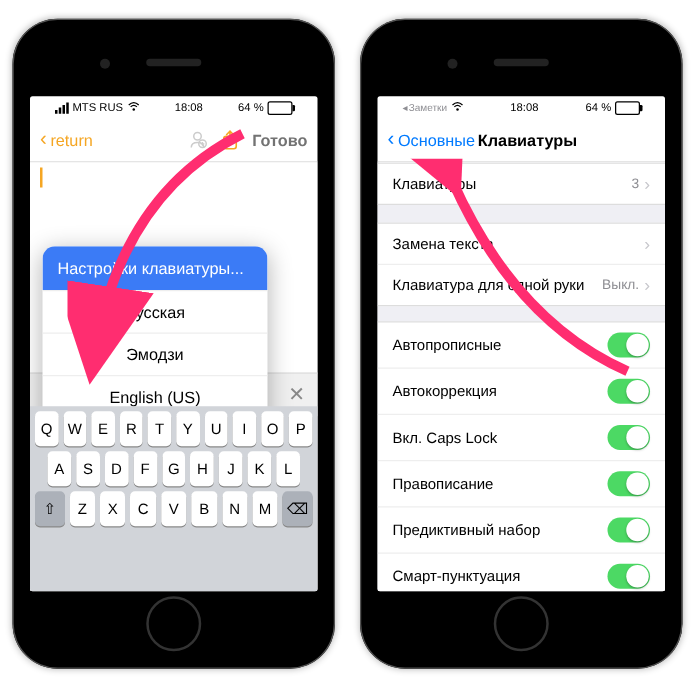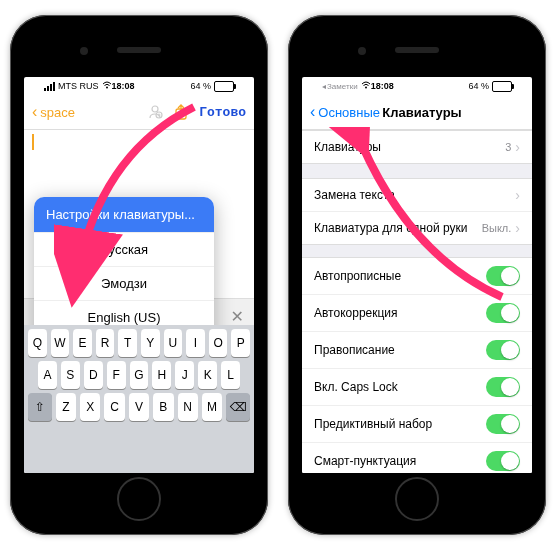--- a/index.html
+++ b/index.html
@@ -45,21 +45,21 @@
   }
   .homebtn {
     position:absolute; bottom:14px; left:50%; transform:translateX(-50%);
     width:40px; height:40px; border:2px solid #333; border-radius:50%;
   }
   
   .status {
     height: 18px; font-size:9px; display:flex; align-items:center;
     padding:0 20px; color:#000; flex-shrink:0;
   }
-  .status .center { flex:1; font-weight:700;}
+  .status .center { flex:1; text-align:center; font-weight:400;}
   .status .right { display:flex; align-items:center; gap:3px;}
   .signal {display:inline-flex; gap:1px; align-items:flex-end;}
   .signal span{width:2px;background:#000;display:inline-block;}
   .signal span:nth-child(1){height:3px}
   .signal span:nth-child(2){height:5px}
   .signal span:nth-child(3){height:7px}
   .signal span:nth-child(4){height:9px}
   .battery {
     width:18px;height:9px;border:1px solid #000;border-radius:2px;
     position:relative;display:inline-block;
@@ -68,21 +68,21 @@
   .battery .fill{height:100%;background:#4cd964;width:64%;border-radius:1px;}
 
   
   .nav {
     height:34px; display:flex; align-items:center; padding:0 8px;
     border-bottom:1px solid #ddd; font-size:13px; color:#f5a623; flex-shrink:0;
   }
   .nav.blue{color:#007aff;}
   .nav .back{display:flex;align-items:center;gap:3px;}
   .nav .title{flex:1;text-align:center;color:#000;font-weight:600;}
-  .nav .right{display:flex;align-items:center;gap:10px;color:#1d4ed8;font-family:Liberation Mono, monospace;}
+  .nav .right{display:flex;align-items:center;gap:10px;color:#737373;}
   .chev{font-size:16px;font-weight:300;}
   .shareico, .userico{
     width:16px;height:16px;display:inline-flex;align-items:center;justify-content:center;
   }
 
   
   .editor {
     flex:1; position:relative; background:#fff;
   }
   .cursor {
@@ -188,21 +188,21 @@
       <span class="center">18:08</span>
       <span class="right">
         <span>64 %</span>
         <span class="battery"><span class="fill"></span></span>
       </span>
     </div>
 
     <div class="nav">
       <span class="back">
         <span class="chev">‹</span>
-        <span>space</span>
+        <span>return</span>
       </span>
       <span style="flex:1"></span>
       <span class="right">
         <span class="userico">
           <svg width="16" height="16" viewBox="0 0 16 16">
               <circle cx="8" cy="5" r="3" fill="none" stroke="#ccc" stroke-width="1.2"></circle>
               <path d="M3 14 Q3 10 8 10 Q13 10 13 14" fill="none" stroke="#ccc" stroke-width="1.2"></path>
               <circle cx="12" cy="11" r="3" fill="none" stroke="#ccc" stroke-width="1.2"></circle>
               <path d="M12 9.5 v3 M10.5 11 h3" stroke="#ccc" stroke-width="1"></path>
             </svg>
@@ -374,27 +374,27 @@
               <span class="switch"></span>
             </span>
           </div>
           <div class="cell">
             <span>Автокоррекция</span>
             <span class="val">
               <span class="switch"></span>
             </span>
           </div>
           <div class="cell">
+            <span>Вкл. Caps Lock</span>
+            <span class="val">
+              <span class="switch"></span>
+            </span>
+          </div>
+          <div class="cell">
             <span>Правописание</span>
-            <span class="val">
-              <span class="switch"></span>
-            </span>
-          </div>
-          <div class="cell">
-            <span>Вкл. Caps Lock</span>
             <span class="val">
               <span class="switch"></span>
             </span>
           </div>
           <div class="cell">
             <span>Предиктивный набор</span>
             <span class="val">
               <span class="switch"></span>
             </span>
           </div>

